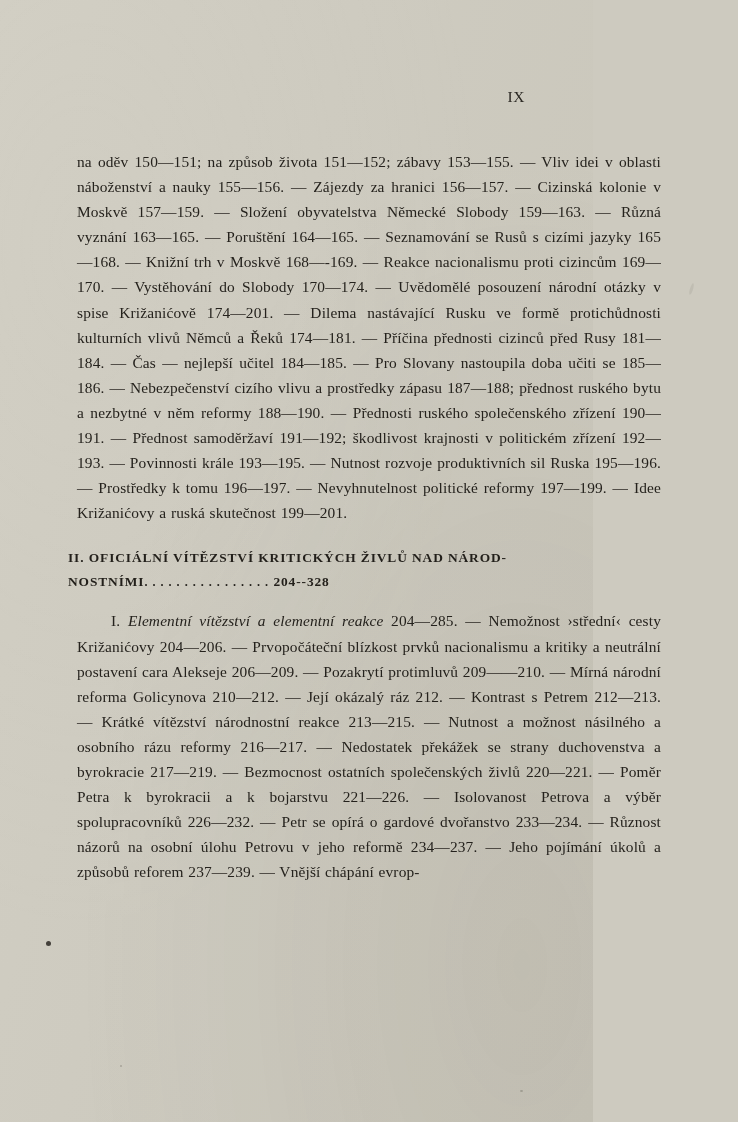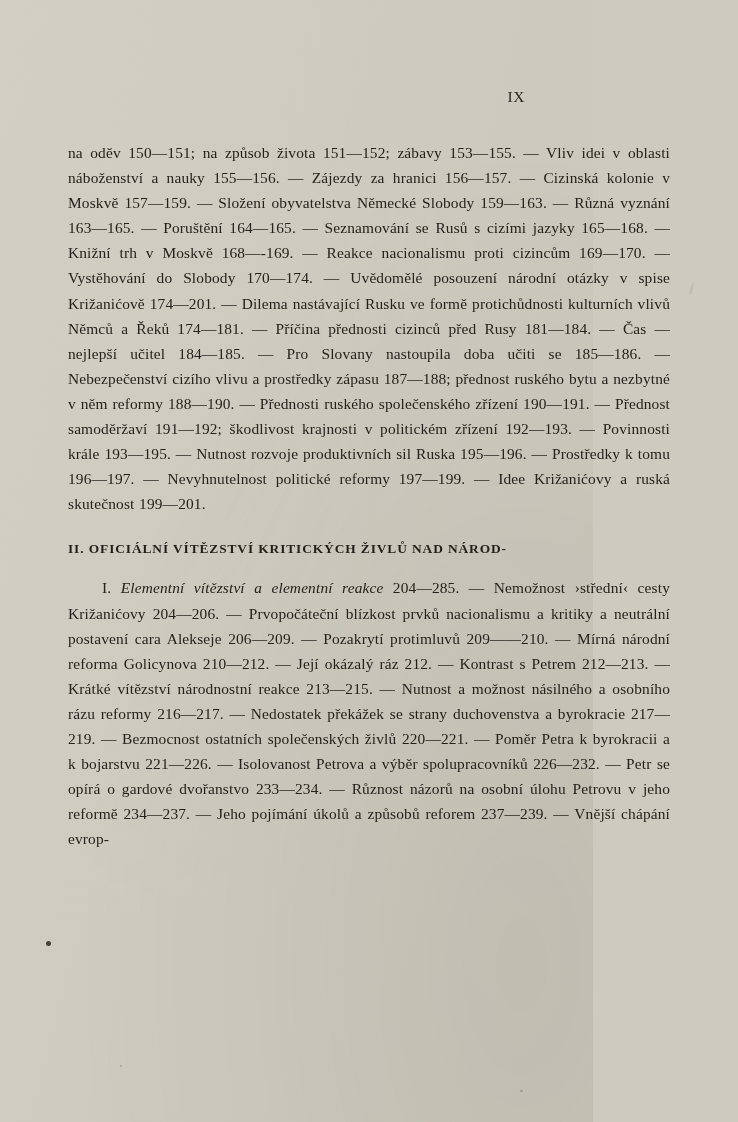--- a/index.html
+++ b/index.html
@@ -47,21 +47,21 @@
     width: 602px;
   }
   .para {
     font-size: 15.4px;
     line-height: 25.1px;
     text-align: justify;
     text-justify: inter-word;
     letter-spacing: 0.15px;
     word-spacing: 0.6px;
     color: #25221d;
-    margin: 0;
+    margin: 9px;
   }
   .section-head {
     margin-top: 21px;
     font-size: 13.4px;
     line-height: 24px;
     letter-spacing: 0.9px;
     text-transform: uppercase;
     color: #221f1a;
     font-weight: bold;
   }
@@ -106,20 +106,21 @@
 
   <div class="folio">IX</div>
 
   <div class="content">
 
     <p class="para">na oděv 150—151; na způsob života 151—152; zábavy 153—155. — Vliv idei v oblasti náboženství a nauky 155—156. — Zájezdy za hranici 156—157. — Cizinská kolonie v Moskvě 157—159. — Složení obyvatelstva Německé Slobody 159—163. — Různá vyznání 163—165. — Poruštění 164—165. — Seznamování se Rusů s cizími jazyky 165—168. — Knižní trh v Moskvě 168—-169. — Reakce nacionalismu proti cizincům 169—170. — Vystěhování do Slobody 170—174. — Uvědomělé posouzení národní otázky v spise Križanićově 174—201. — Dilema nastávající Rusku ve formě protichůdnosti kulturních vlivů Němců a Řeků 174—181. — Příčina přednosti cizinců před Rusy 181—184. — Čas — nejlepší učitel 184—185. — Pro Slovany nastoupila doba učiti se 185—186. — Nebezpečenství cizího vlivu a prostředky zápasu 187—188; přednost ruského bytu a nezbytné v něm reformy 188—190. — Přednosti ruského společenského zřízení 190—191. — Přednost samoděržaví 191—192; škodlivost krajnosti v politickém zřízení 192—193. — Povinnosti krále 193—195. — Nutnost rozvoje produktivních sil Ruska 195—196. — Prostředky k tomu 196—197. — Nevyhnutelnost politické reformy 197—199. — Idee Križanićovy a ruská skutečnost 199—201.</p>
 
     <div class="section-head">
       <span>II.</span>
       <span>OFICIÁLNÍ VÍTĚZSTVÍ KRITICKÝCH ŽIVLŮ NAD NÁROD-</span>
+      <span class="ln2"><span>NOSTNÍMI</span><span class="smallcap-lower">. . . . . . . . . . . . . . . .</span> <span>204--328</span></span>
     </div>
 
     <p class="para body-para"><span>I. </span><span class="it">Elementní vítězství a elementní reakce</span><span> 204—285. — Nemožnost ›střední‹ cesty Križanićovy 204—206. — Prvopočáteční blízkost prvků nacionalismu a kritiky a neutrální postavení cara Alekseje 206—209. — Pozakrytí protimluvů 209——210. — Mírná národní reforma Golicynova 210—212. — Její okázalý ráz 212. — Kontrast s Petrem 212—213. — Krátké vítězství národnostní reakce 213—215. — Nutnost a možnost násilného a osobního rázu reformy 216—217. — Nedostatek překážek se strany duchovenstva a byrokracie 217—219. — Bezmocnost ostatních společenských živlů 220—221. — Poměr Petra k byrokracii a k bojarstvu 221—226. — Isolovanost Petrova a výběr spolupracovníků 226—232. — Petr se opírá o gardové dvořanstvo 233—234. — Různost názorů na osobní úlohu Petrovu v jeho reformě 234—237. — Jeho pojímání úkolů a způsobů reforem 237—239. — Vnější chápání evrop-</span></p>
 
   </div>
 
   <div class="marginal-dot"></div>
   <div class="speck s1"></div>
   <div class="speck s2"></div>
   <div class="speck s3"></div>

